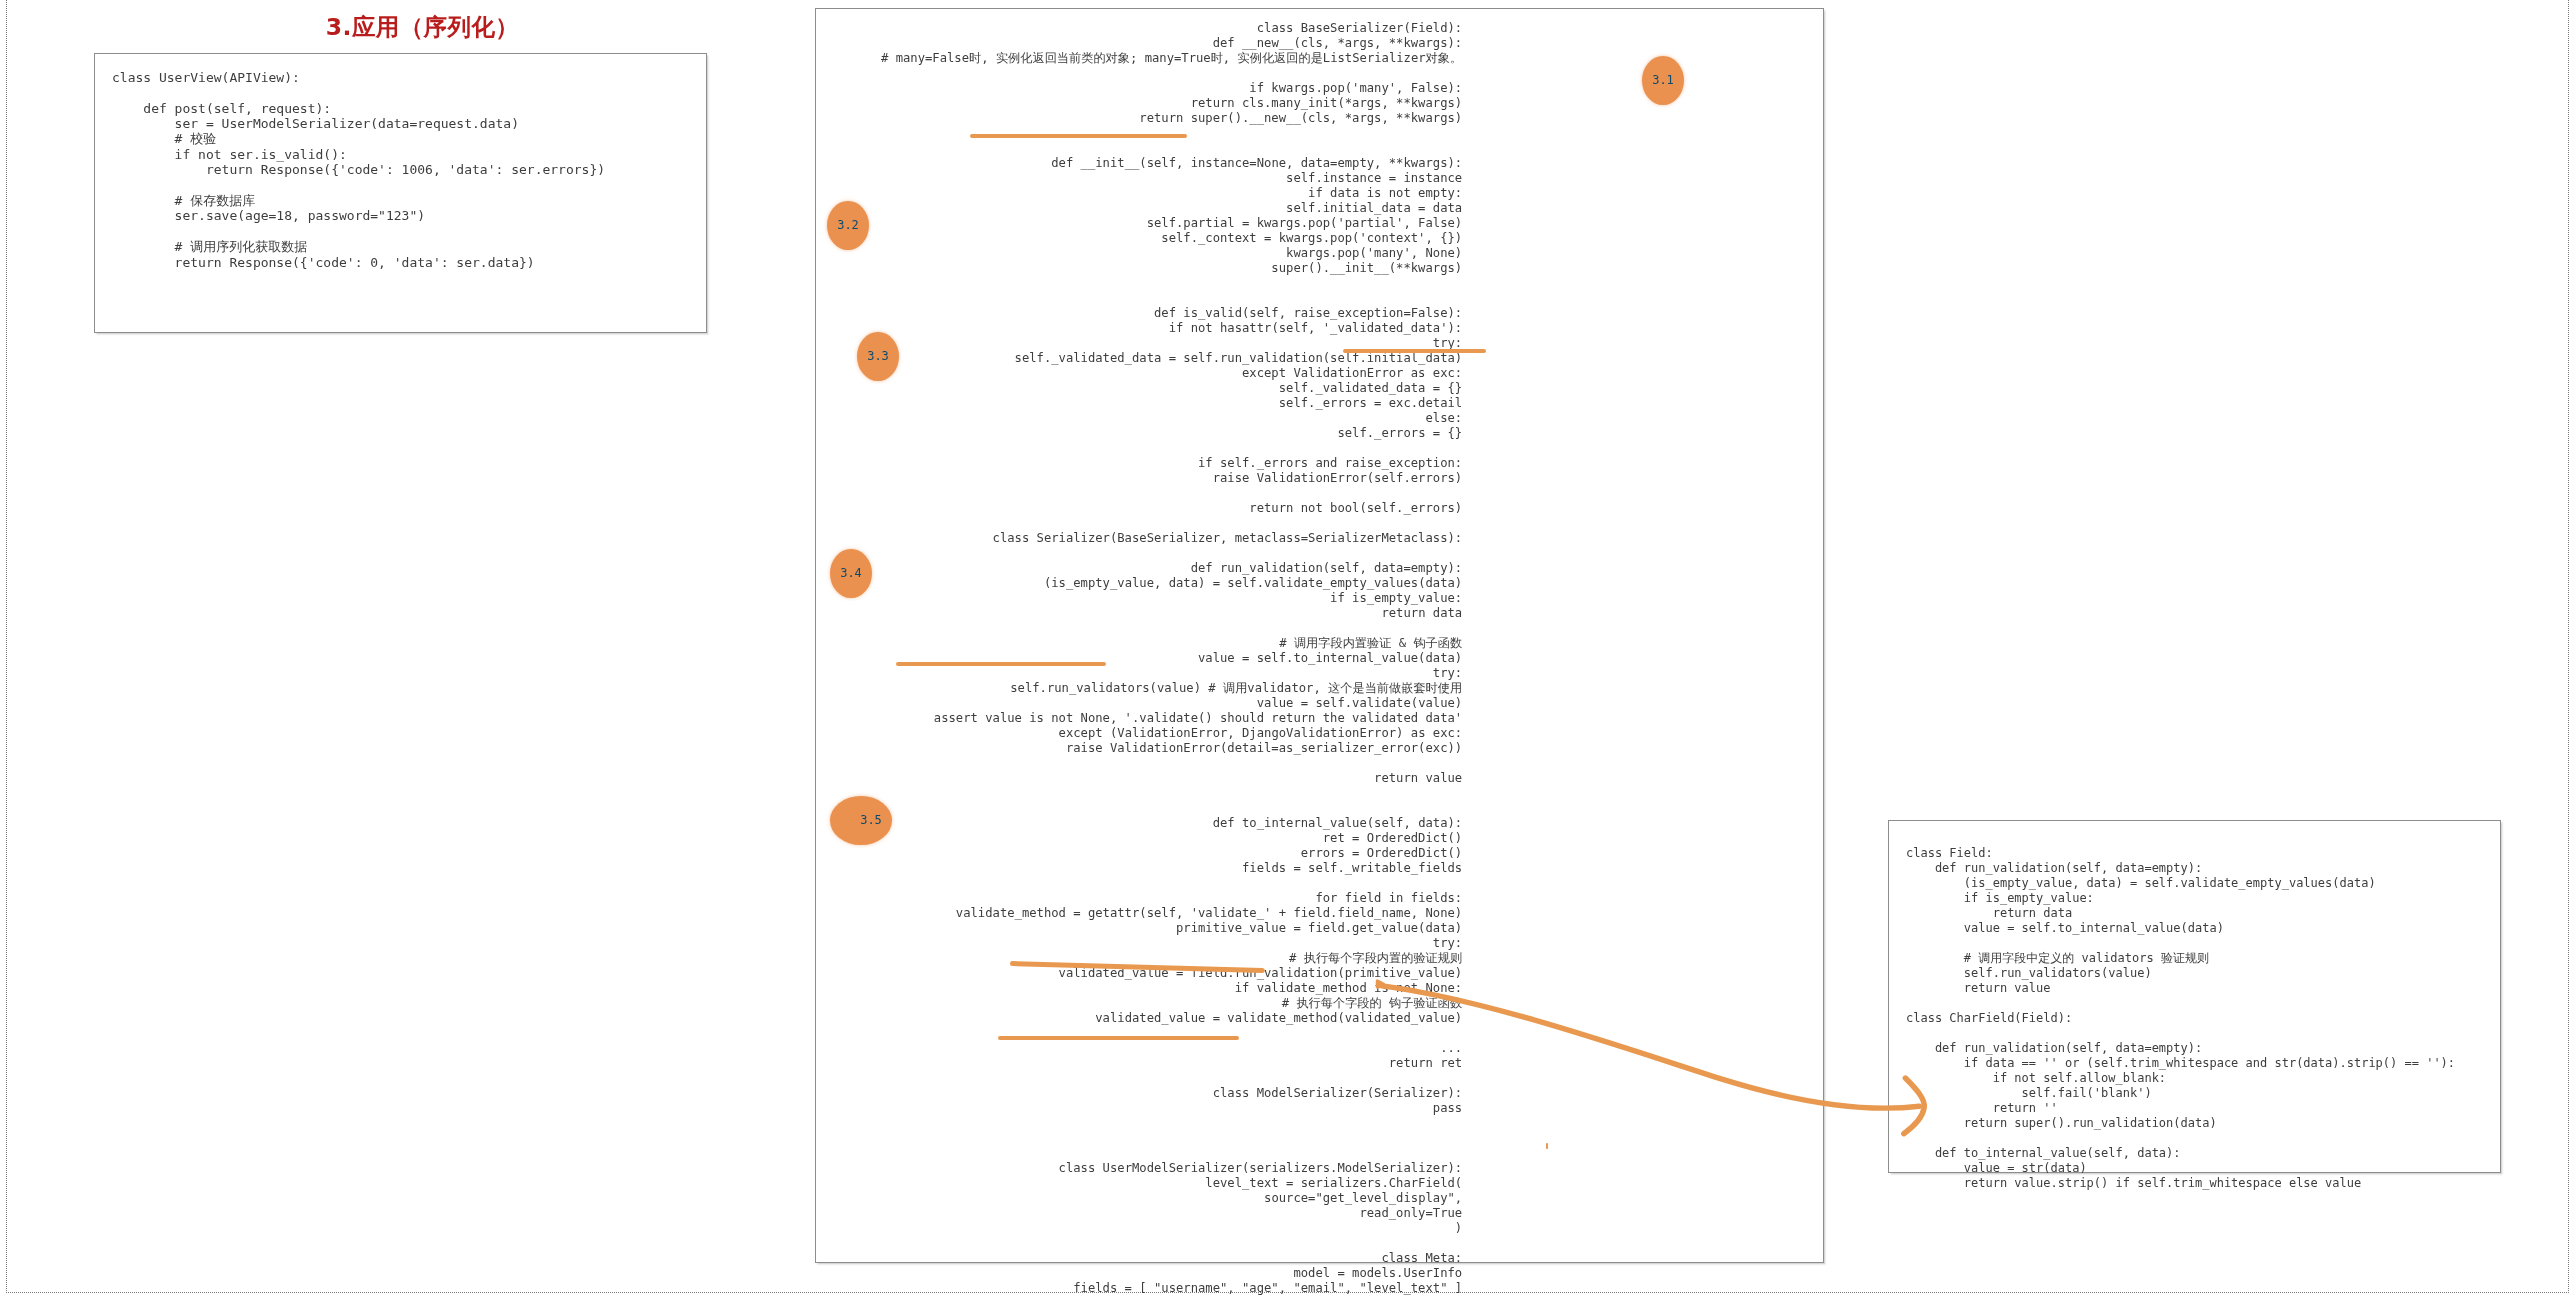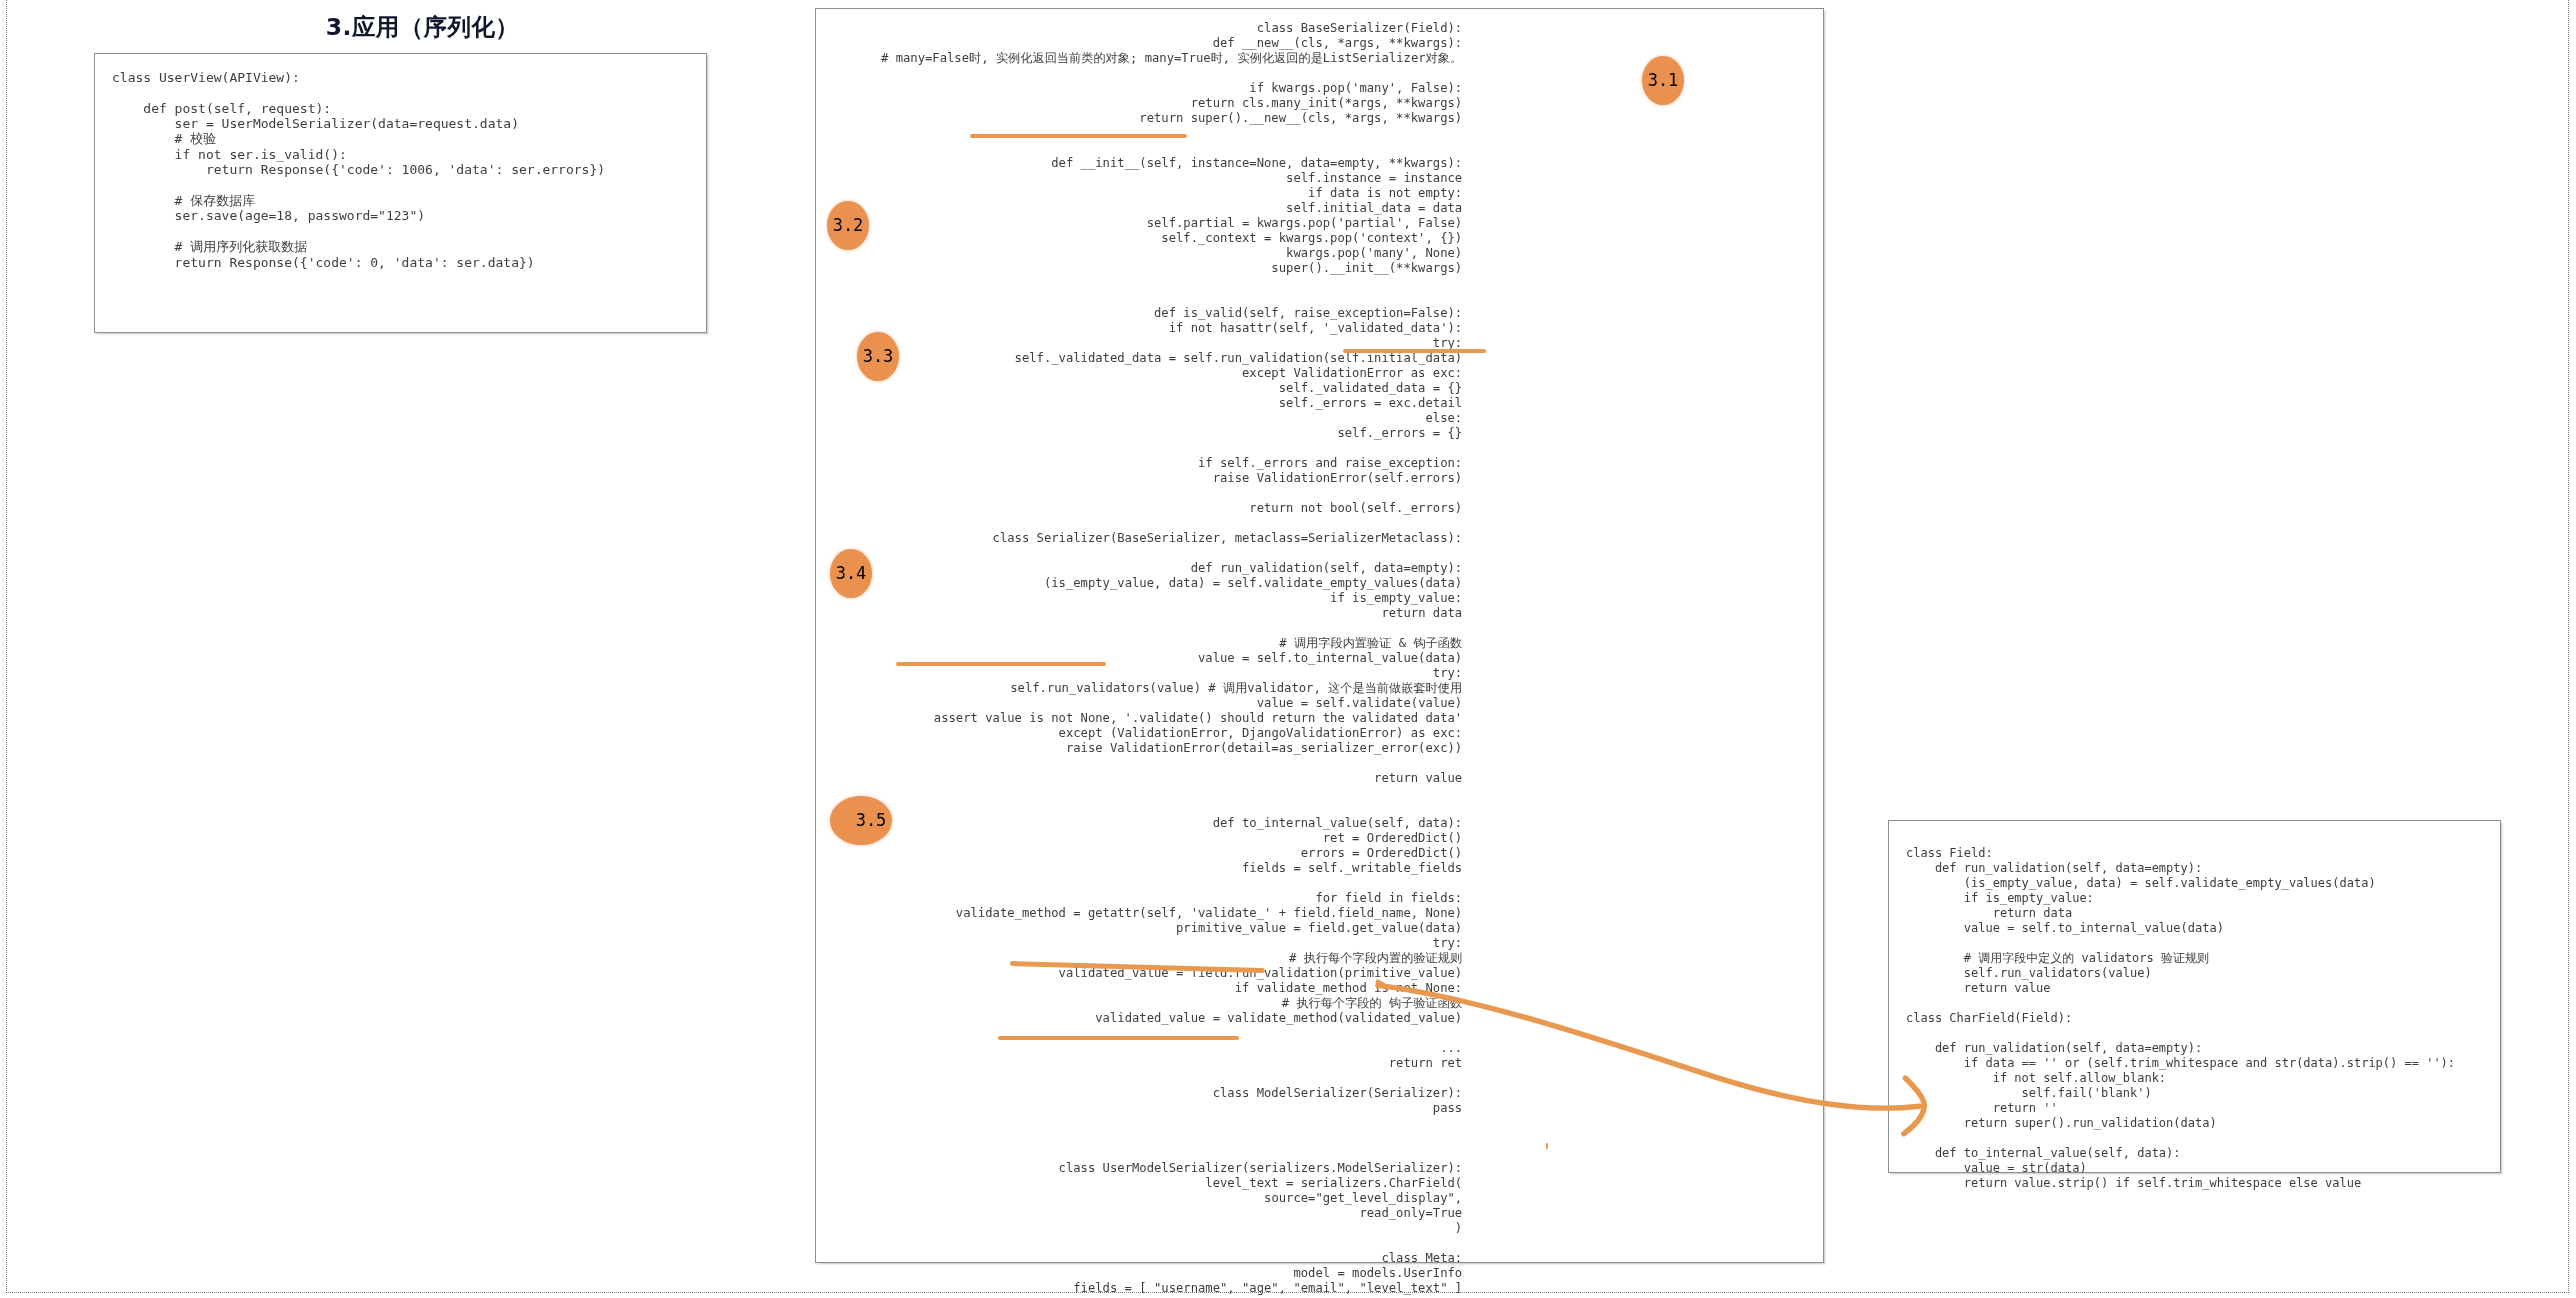--- a/index.html
+++ b/index.html
@@ -30,21 +30,21 @@
 
   .page-title {
     position: absolute;
     left: 219px;
     top: 11px;
     width: 407px;
     text-align: center;
     font-family: "DejaVu Sans", "Liberation Sans", sans-serif;
     font-size: 23.5px;
     font-weight: 600;
-    color: #0f172a;
+    color: #b91c1c;
     letter-spacing: 0.4px;
     white-space: nowrap;
   }
 
   .code-box {
     position: absolute;
     background: #ffffff;
     border: 1.6px solid #8d8d8d;
     box-shadow: 2.4px 2.4px 1.6px rgba(120,120,120,0.30);
     box-sizing: border-box;
@@ -102,23 +102,23 @@
     line-height: 15px;
   }
 
   
   .step-badge {
     position: absolute;
     width: 42px;
     height: 49px;
     border-radius: 50%;
     background: #ea9150;
-    color: #000000;
+    color: #0c4a6e;
     font-family: "DejaVu Sans Mono", "Liberation Mono", monospace;
-    font-size: 17px;
+    font-size: 12px;
     display: flex;
     align-items: center;
     justify-content: center;
     box-shadow: 0 0 3.9px rgba(234,145,80,0.55);
   }
   #badge-3-1 { left: 826px; top: 47px; }
   #badge-3-2 { left: 826px; top: 202px; }
   #badge-3-3 { left: 856px; top: 157px; }
   #badge-3-4 { left: 829px; top: 261px; }
   #badge-3-5 { left: 829px; top: 386px; }

